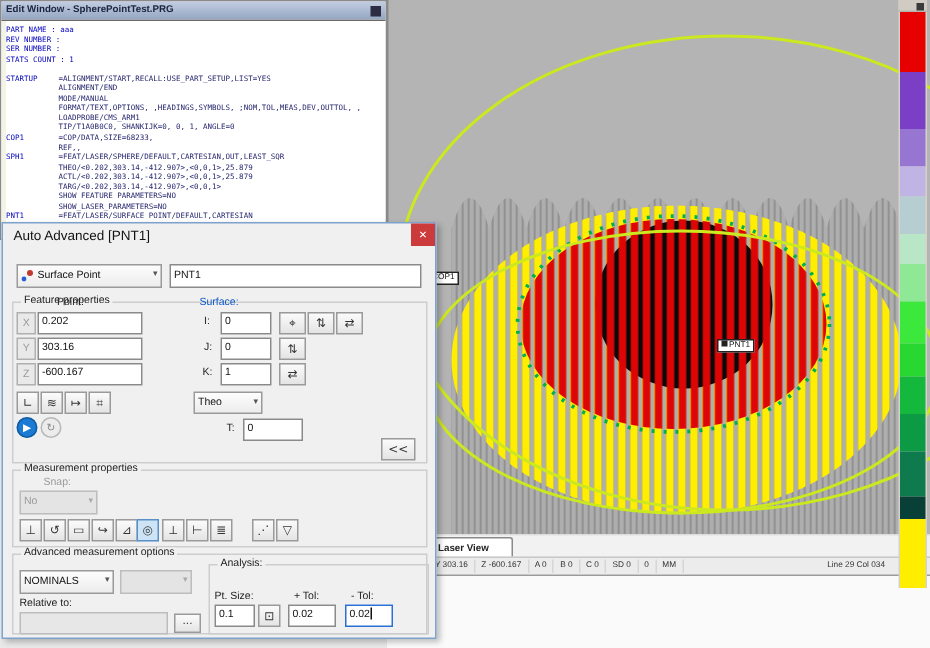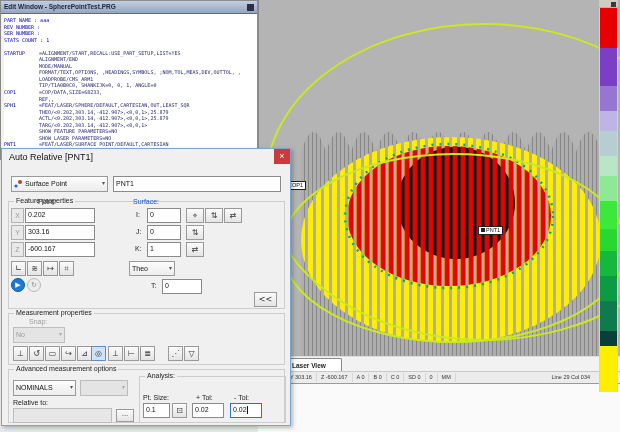--- a/index.html
+++ b/index.html
@@ -191,21 +191,21 @@
         <div class="cl"><span class="cl-l"></span><span class="cl-b">SHOW FEATURE PARAMETERS=NO</span></div>
 
         <div class="cl"><span class="cl-l"></span><span class="cl-b">SHOW_LASER_PARAMETERS=NO</span></div>
 
         <div class="cl"><span class="cl-l">PNT1</span><span class="cl-b">=FEAT/LASER/SURFACE POINT/DEFAULT,CARTESIAN</span></div>
       </div>
   </div>
 
   <div id="dialog">
     <div id="dlg-title">
-      <span>Auto Relative [PNT1]</span>
+      <span>Auto Advanced [PNT1]</span>
       <div id="dlg-close">×</div>
     </div>
 
     <div class="combo" style="left:9px; top:27px; width:97px; height:16px; padding-left:13px;">
       <svg width="10" height="10" style="position:absolute;left:1px;top:2px;">
         <circle cx="3" cy="7" r="1.6" fill="#2a5fd4"></circle>
           <circle cx="7" cy="3" r="2" fill="#c23a2e"></circle>
       </svg>
       <span>Surface Point</span><span class="chev">▾</span>
     </div>

